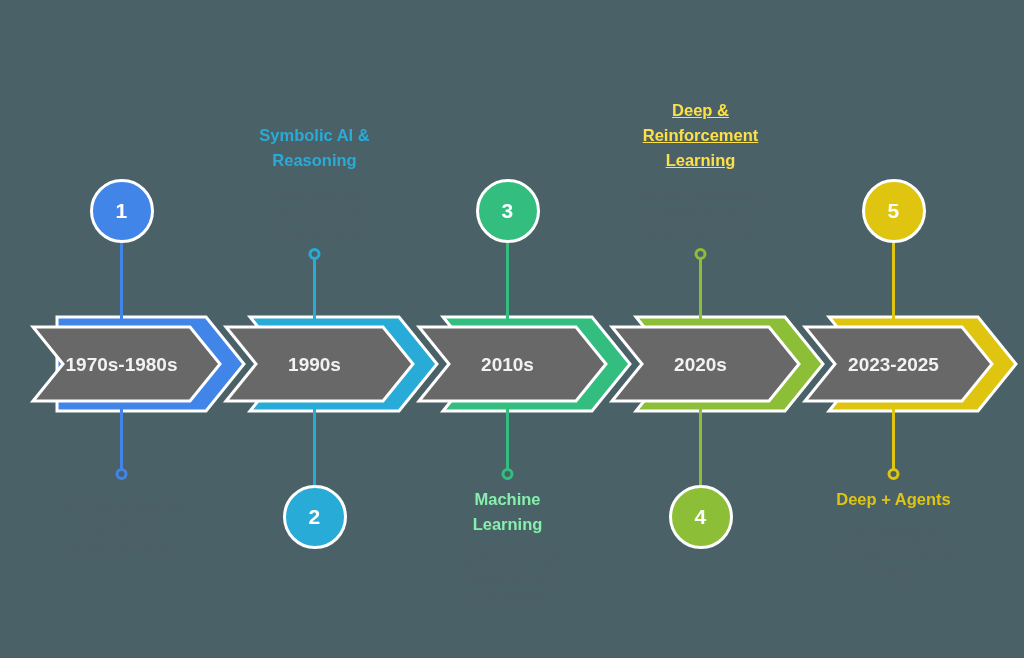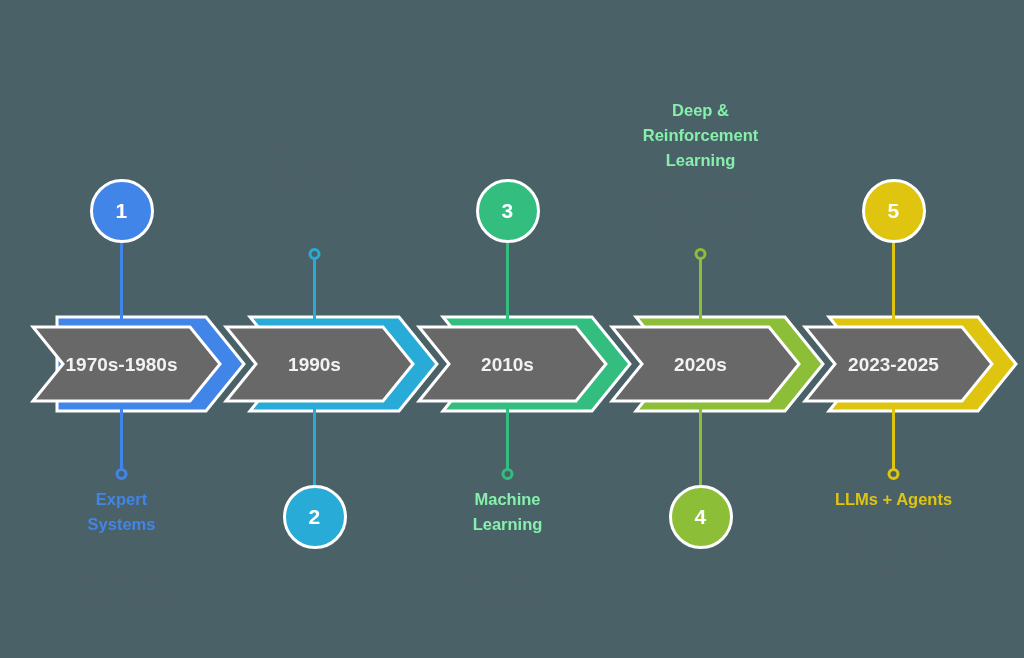--- a/index.html
+++ b/index.html
@@ -124,47 +124,47 @@
 
   <div id="circles-layer">
       <div class="num-circle" style="left: 89.5px; top: 179px; background: rgb(66, 133, 232);">1</div>
       <div class="num-circle" style="left: 282.5px; top: 485px; background: rgb(41, 171, 216);">2</div>
       <div class="num-circle" style="left: 475.5px; top: 179px; background: rgb(51, 190, 128);">3</div>
       <div class="num-circle" style="left: 668.5px; top: 485px; background: rgb(140, 191, 55);">4</div>
       <div class="num-circle" style="left: 861.5px; top: 179px; background: rgb(223, 197, 16);">5</div>
     </div>
   <div id="labels-layer">
       <div class="label-block" style="width: 210px; left: 16.5px; top: 487px;">
-        <p class="label-title" style="color: rgb(66, 133, 232);">Expert
-Systems</p>
         <p class="label-desc gap-top">Rule-based systems
 mimic human
 decision-making</p>
       </div>
       <div class="label-block" style="width: 210px; left: 209.5px; top: 123px;">
+        <p class="label-title" style="color: rgb(41, 171, 216);">Symbolic AI &amp;
+Reasoning</p>
         <p class="label-desc gap-top">Agents plan and
 solve problems
 using symbols</p>
       </div>
       <div class="label-block" style="width: 210px; left: 402.5px; top: 487px;">
         <p class="label-title" style="color: #86efac;">Machine
 Learning</p>
         <p class="label-desc gap-top">Agents learn from
 data to improve
 performance</p>
       </div>
       <div class="label-block" style="width: 210px; left: 595.5px; top: 98px;">
-        <p class="label-title" style="color: #86efac;">Deep &amp;
+        <p class="label-title" style="color: #fde047; text-decoration: underline;">Deep &amp;
 Reinforcement
 Learning</p>
         <p class="label-desc gap-top">Dynamic, goal-driven
 behavior through
 advanced learning</p>
       </div>
       <div class="label-block" style="width: 210px; left: 788.5px; top: 487px;">
-        <p class="label-title" style="color: rgb(223, 197, 16);">LLMs + Agents</p>
+        <p class="label-title" style="color: rgb(223, 197, 16);">Deep + Agents</p>
         <p class="label-desc gap-top">Conversational,
 multi-step AI agents
 emerge</p>
       </div>
     </div>
 
 </div>
 
 </body></html>

